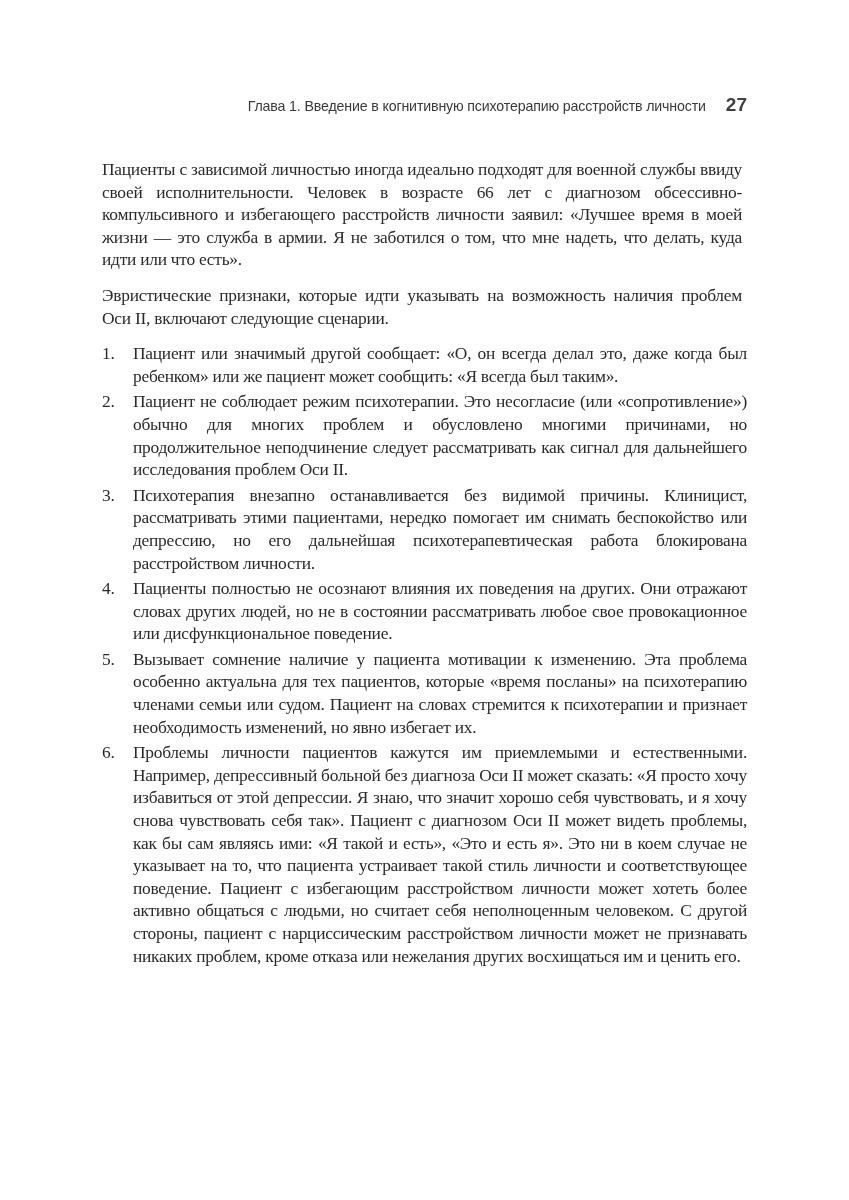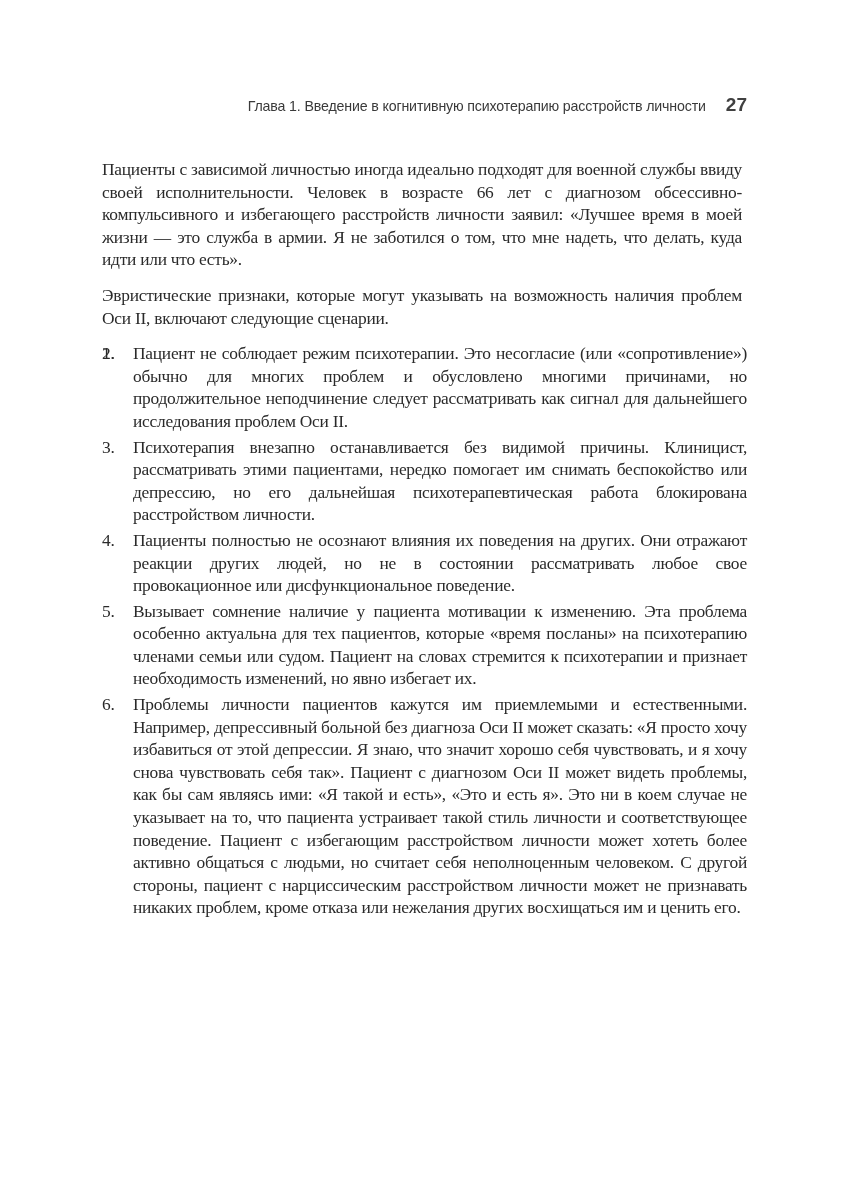--- a/index.html
+++ b/index.html
@@ -26,37 +26,38 @@
 <body>
 
 <div class="page">
   <div class="running-head">
     <span class="title">Глава 1. Введение в когнитивную психотерапию расстройств личности</span>
     <span class="pagenum">27</span>
   </div>
 
   <div class="body">
     <p>Пациенты с зависимой личностью иногда идеально подходят для военной службы ввиду своей исполнительности. Человек в возрасте 66 лет с диагнозом обсессивно-компульсивного и избегающего расстройств личности заявил: «Лучшее время в моей жизни — это служба в армии. Я не заботился о том, что мне надеть, что делать, куда идти или что есть».</p>
-    <p>Эвристические признаки, которые могут указывать на возможность наличия проблем Оси II, включают следующие сценарии.</p>
+    <p>Эвристические признаки, которые идти указывать на возможность наличия проблем Оси II, включают следующие сценарии.</p>
 
     <ol>
       <li>
         <span class="num">1.</span>
+        <span>Пациент или значимый другой сообщает: «О, он всегда делал это, даже когда был ребенком» или же пациент может сообщить: «Я всегда был таким».</span>
       </li>
       <li>
         <span class="num">2.</span>
         <span>Пациент не соблюдает режим психотерапии. Это несогласие (или «сопро­тивление») обычно для многих проблем и обусловлено многими причинами, но продолжительное неподчинение следует рассматривать как сигнал для дальнейшего исследования проблем Оси II.</span>
       </li>
       <li>
         <span class="num">3.</span>
         <span>Психотерапия внезапно останавливается без видимой причины. Клиницист, рассматривать этими пациентами, нередко помогает им снимать беспо­койство или депрессию, но его дальнейшая психотерапевтическая работа блокирована расстройством личности.</span>
       </li>
       <li>
         <span class="num">4.</span>
-        <span>Пациенты полностью не осознают влияния их поведения на других. Они отражают реакции других людей, но не в состоянии рассматривать любое свое провокационное или дисфункциональное поведение.</span>
+        <span>Пациенты полностью не осознают влияния их поведения на других. Они отражают словах других людей, но не в состоянии рассматривать любое свое провокационное или дисфункциональное поведение.</span>
       </li>
       <li>
         <span class="num">5.</span>
         <span>Вызывает сомнение наличие у пациента мотивации к изменению. Эта про­блема особенно актуальна для тех пациентов, которые «время посланы» на психотерапию членами семьи или судом. Пациент на словах стремится к психотерапии и признает необходимость изменений, но явно избегает их.</span>
       </li>
       <li>
         <span class="num">6.</span>
         <span>Проблемы личности пациентов кажутся им приемлемыми и естественными. Например, депрессивный больной без диагноза Оси II может сказать: «Я про­сто хочу избавиться от этой депрессии. Я знаю, что значит хорошо себя чув­ствовать, и я хочу снова чувствовать себя так». Пациент с диагнозом Оси II может видеть проблемы, как бы сам являясь ими: «Я такой и есть», «Это и есть я». Это ни в коем случае не указывает на то, что пациента устраивает такой стиль личности и соответствующее поведение. Пациент с избегающим расстройством личности может хотеть более активно общаться с людьми, но считает себя неполноценным человеком. С другой стороны, пациент с нарциссическим расстройством личности может не признавать никаких проблем, кроме отказа или нежелания других восхищаться им и ценить его.</span>
       </li>
     </ol>

